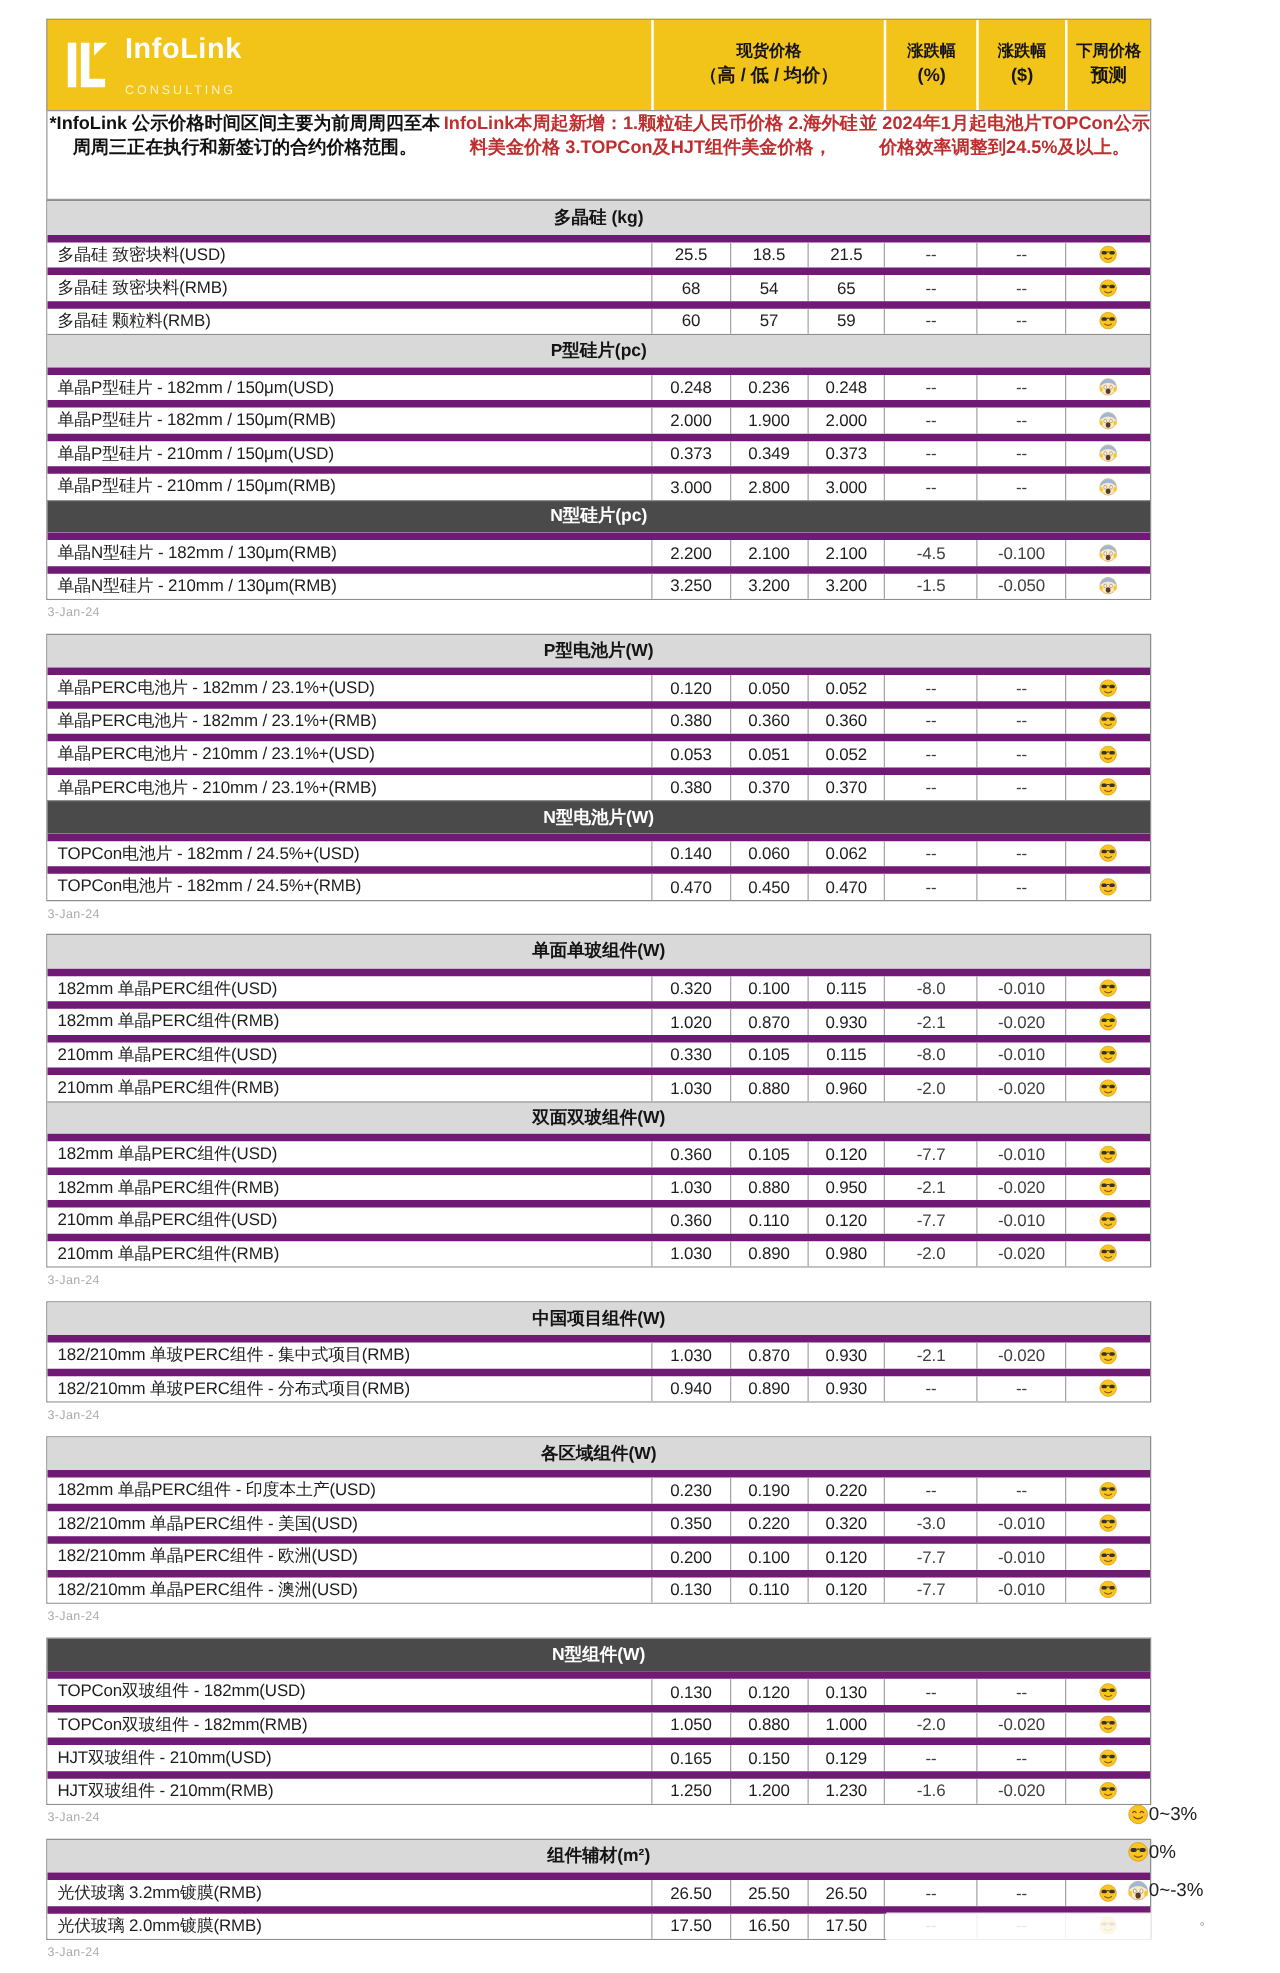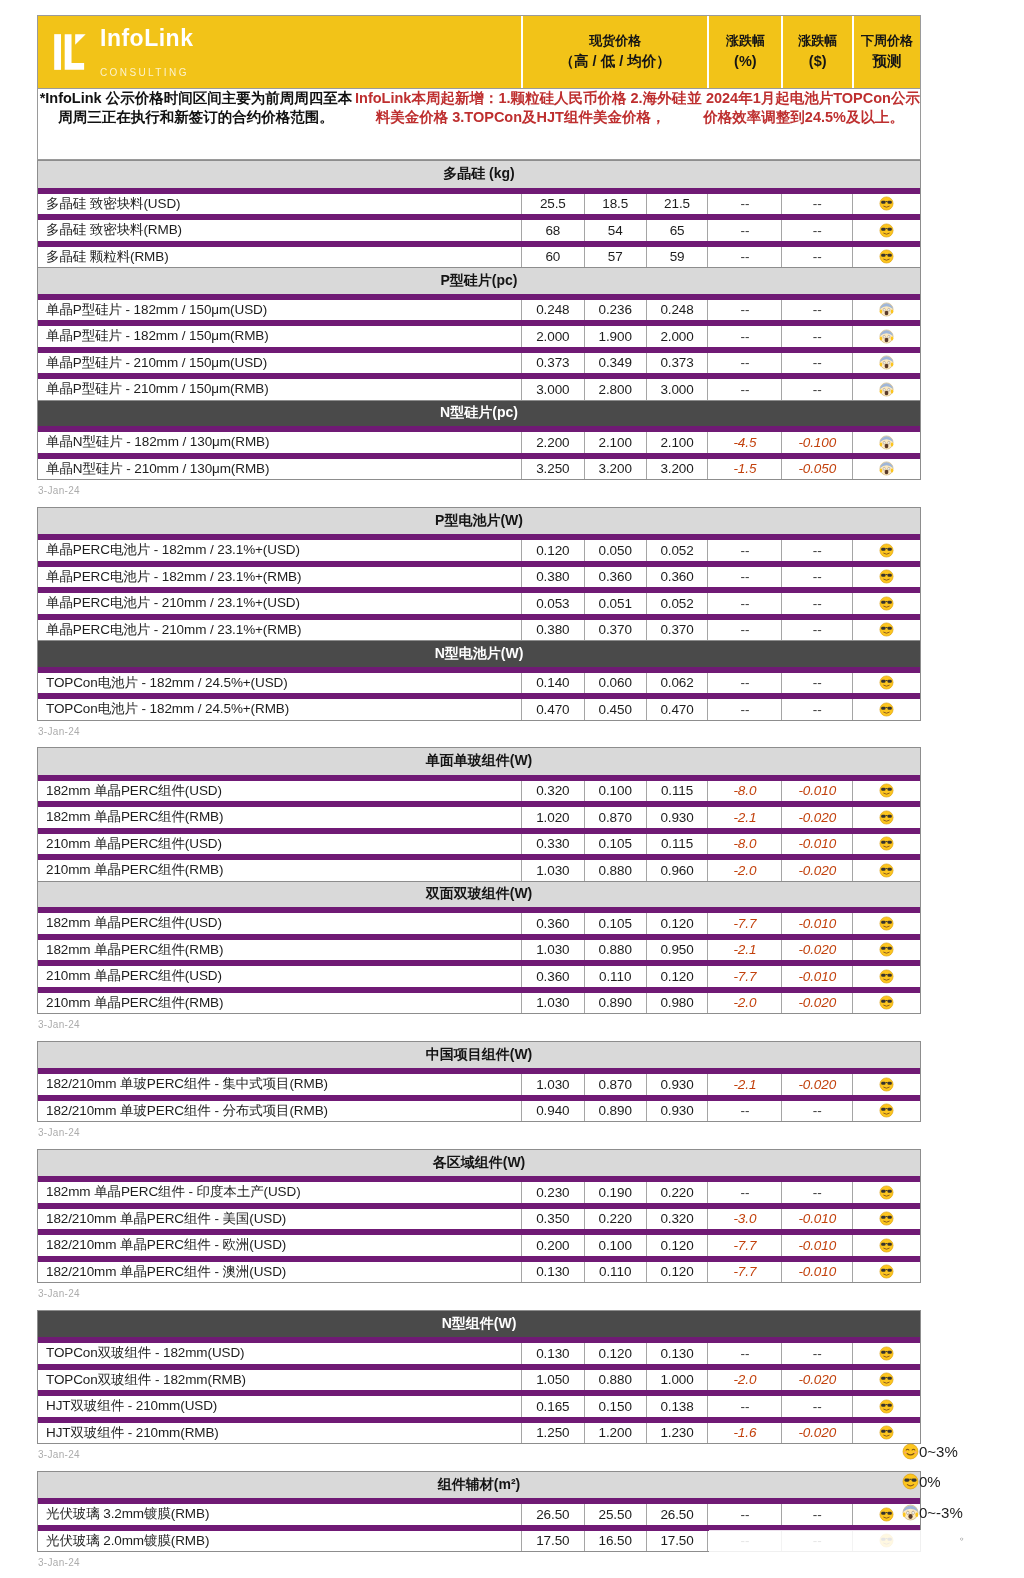--- a/index.html
+++ b/index.html
@@ -38,21 +38,21 @@
        background:#D9D9D9;font-weight:bold;font-size:14px;color:#141414;
        border-top:1px solid #8d8d8d;}
   .block > .sec:first-child{border-top:none;}
   .sec.dark{background:#4A4A4A;color:#fff;}
   .row{display:flex;height:26.5px;border-top:6px solid #701a75;position:relative;background:#fff;}
   .c{display:flex;align-items:center;justify-content:center;
      border-left:1px solid #a5a5a5;font-size:13.5px;color:#1d1d1d;letter-spacing:-0.1px;}
   .c.name{width:484px;justify-content:flex-start;padding-left:8px;border-left:none;}
   .c.n1{width:63px;} .c.n2{width:62px;} .c.n3{width:62px;}
   .c.pct{width:74px;} .c.usd{width:71px;} .c.fc{width:68px;}
-  .neg{color:#c2410c;font-style:italic;}
+  .neg{color:#404040;}
   .dash{color:#3a3a3a;letter-spacing:0;}
   .date{height:15px;line-height:15px;margin:3px 0 8.5px 1px;
         color:#ACACAC;font-size:10px;letter-spacing:.3px;}
   .cover{position:absolute;left:671px;top:-1px;right:-1px;bottom:-2px;
          background:rgba(255,255,255,.87);}
 
   
   .legend{position:absolute;left:902px;top:1436px;width:108px;}
   .legend-item{height:30.5px;display:flex;align-items:center;justify-content:flex-start;
                font-size:15px;color:#1d1d1d;}
@@ -727,21 +727,21 @@
     <path d="M8.7 7.4 h2.6" stroke="#35332F" stroke-width="1.2"></path>
     <path d="M6.3 13.7 q3.7 2.8 7.4 0" stroke="#8A5A1E" stroke-width="1.3" fill="none" stroke-linecap="round"></path>
   </svg>
             </span>
           </div>
         </div>
         <div class="row">
           <div class="c name name">HJT双玻组件 - 210mm(USD)</div>
           <div class="c n1">0.165</div>
           <div class="c n2">0.150</div>
-          <div class="c n3">0.138</div>
+          <div class="c n3">0.129</div>
           <div class="c pct dash">--</div>
           <div class="c usd dash">--</div>
           <div class="c fc">
             <span class="emoji">
               <svg width="15" height="15" viewBox="0 0 20 20">
     <circle cx="10" cy="10" r="8.8" fill="#FCC51E" stroke="#D89E10" stroke-width="0.8"></circle>
     <rect x="2.9" y="6.4" width="5.8" height="3.8" rx="1.7" fill="#35332F"></rect>
     <rect x="11.3" y="6.4" width="5.8" height="3.8" rx="1.7" fill="#35332F"></rect>
     <path d="M8.7 7.4 h2.6" stroke="#35332F" stroke-width="1.2"></path>
     <path d="M6.3 13.7 q3.7 2.8 7.4 0" stroke="#8A5A1E" stroke-width="1.3" fill="none" stroke-linecap="round"></path>

